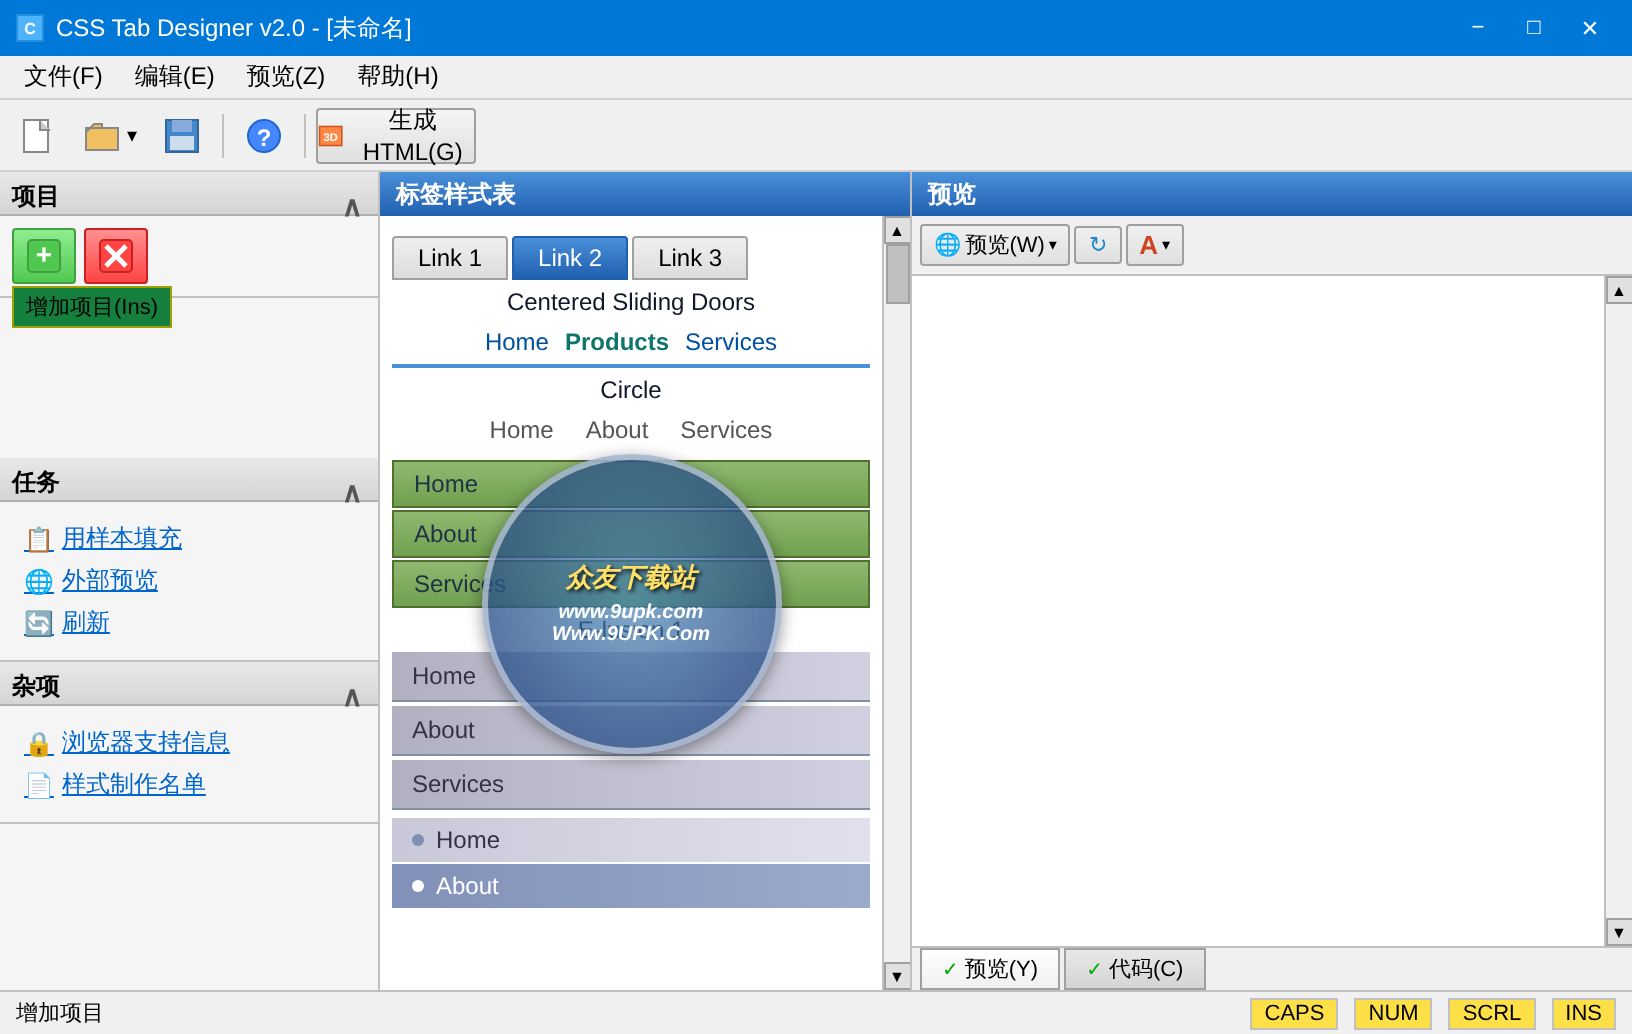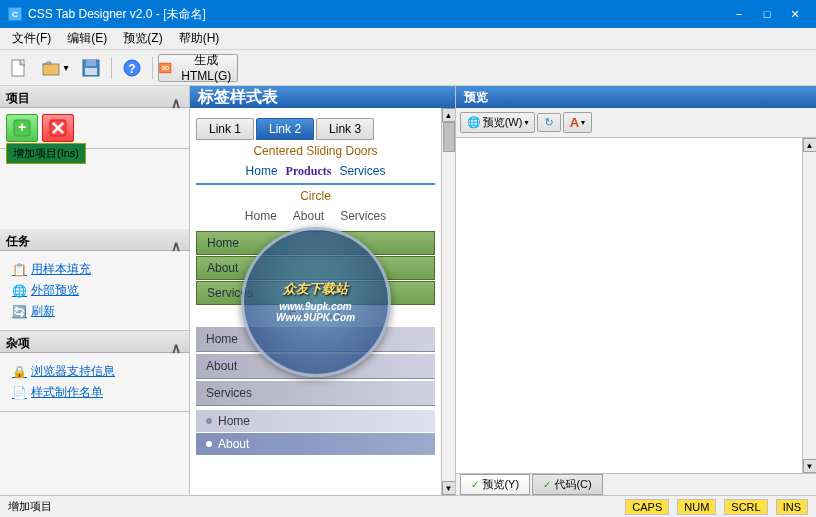--- a/index.html
+++ b/index.html
@@ -232,21 +232,21 @@
       flex-direction: column;
       min-width: 0;
     }
     .css-panel-header {
       background: linear-gradient(to bottom, #4a90d9, #2060b0);
       color: white;
       height: 22px;
       display: flex;
       align-items: center;
       padding: 0 8px;
-      font-size: 16px;
+      font-size: 12px;
       font-weight: bold;
     }
     .css-panel-content {
       flex: 1;
       overflow-y: auto;
       background: white;
       padding: 4px;
     }
 
     
@@ -323,42 +323,41 @@
       border-color: #2060b0;
     }
 
     
     .css-menu-preview {
       margin: 4px 0;
     }
     .preview-title {
       text-align: center;
       font-size: 12px;
-      color: #a16207;
+      color: #0f172a;
       margin: 2px 0;
     }
 
     
     .sliding-doors-menu {
       display: flex;
       justify-content: center;
       gap: 8px;
       padding: 4px 0;
       border-bottom: 2px solid #4a90d9;
     }
     .sd-link {
       color: #0050a0;
       text-decoration: none;
       font-size: 12px;
       cursor: pointer;
     }
     .sd-link.active {
       font-weight: bold;
-      color: #4c1d95;
-      font-family: Liberation Serif, serif;
+      color: #0f766e;
     }
 
     
     .circle-menu {
       display: flex;
       justify-content: center;
       gap: 16px;
       padding: 4px 0;
     }
     .circle-link {

